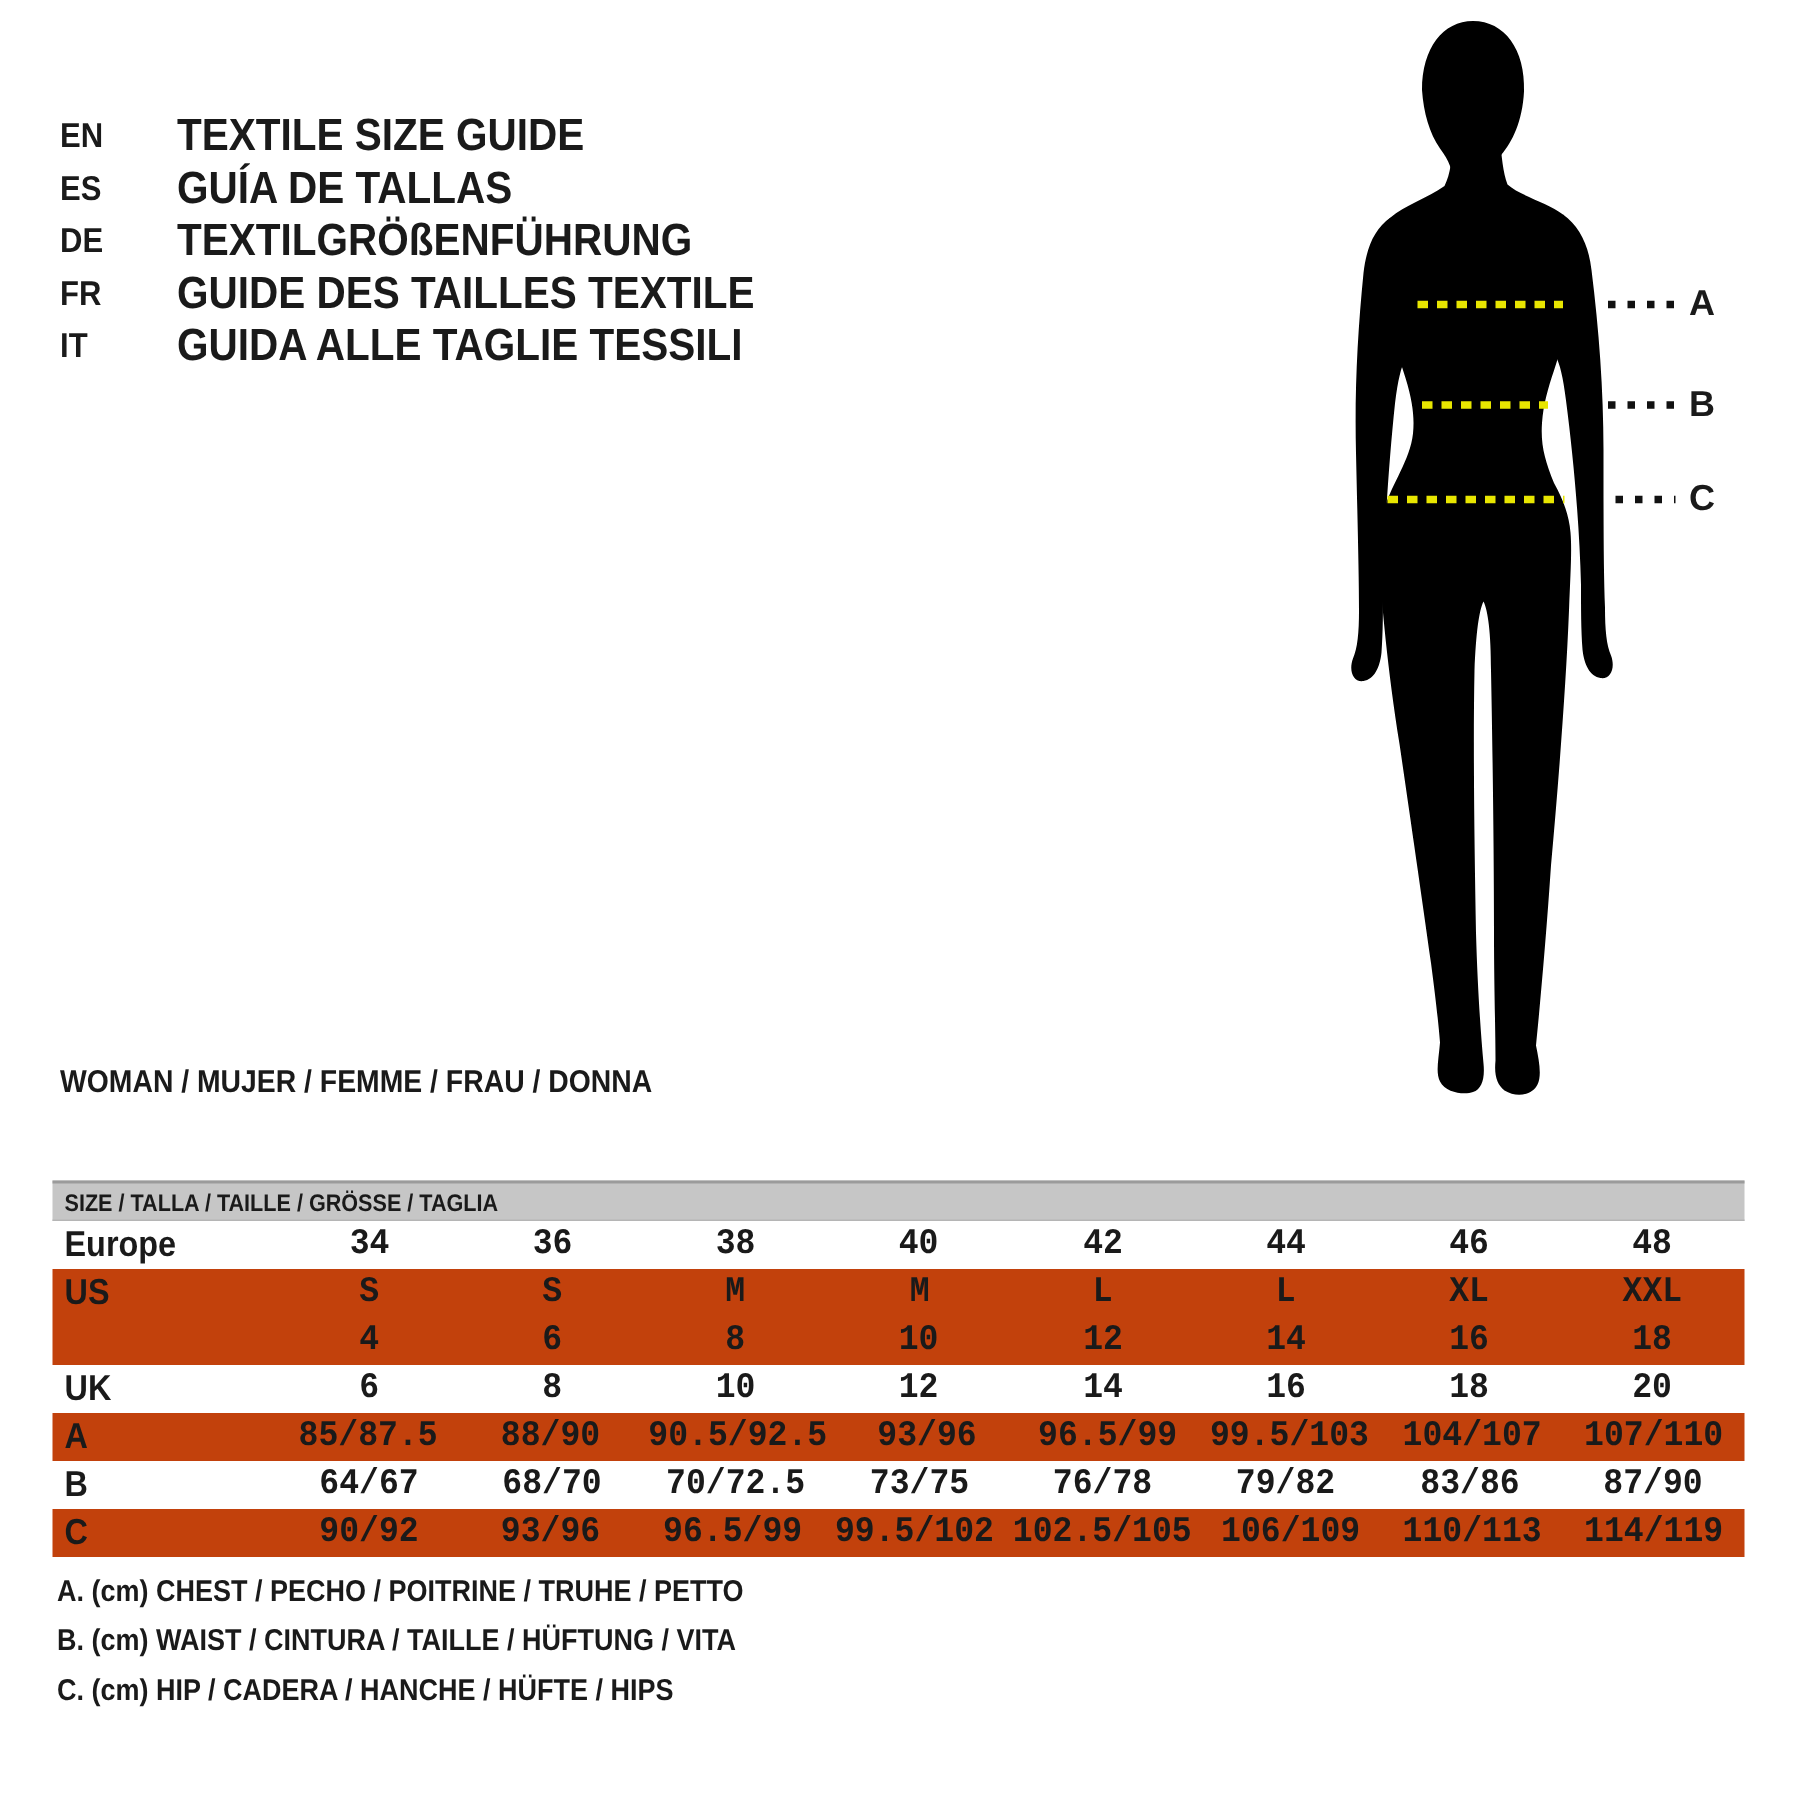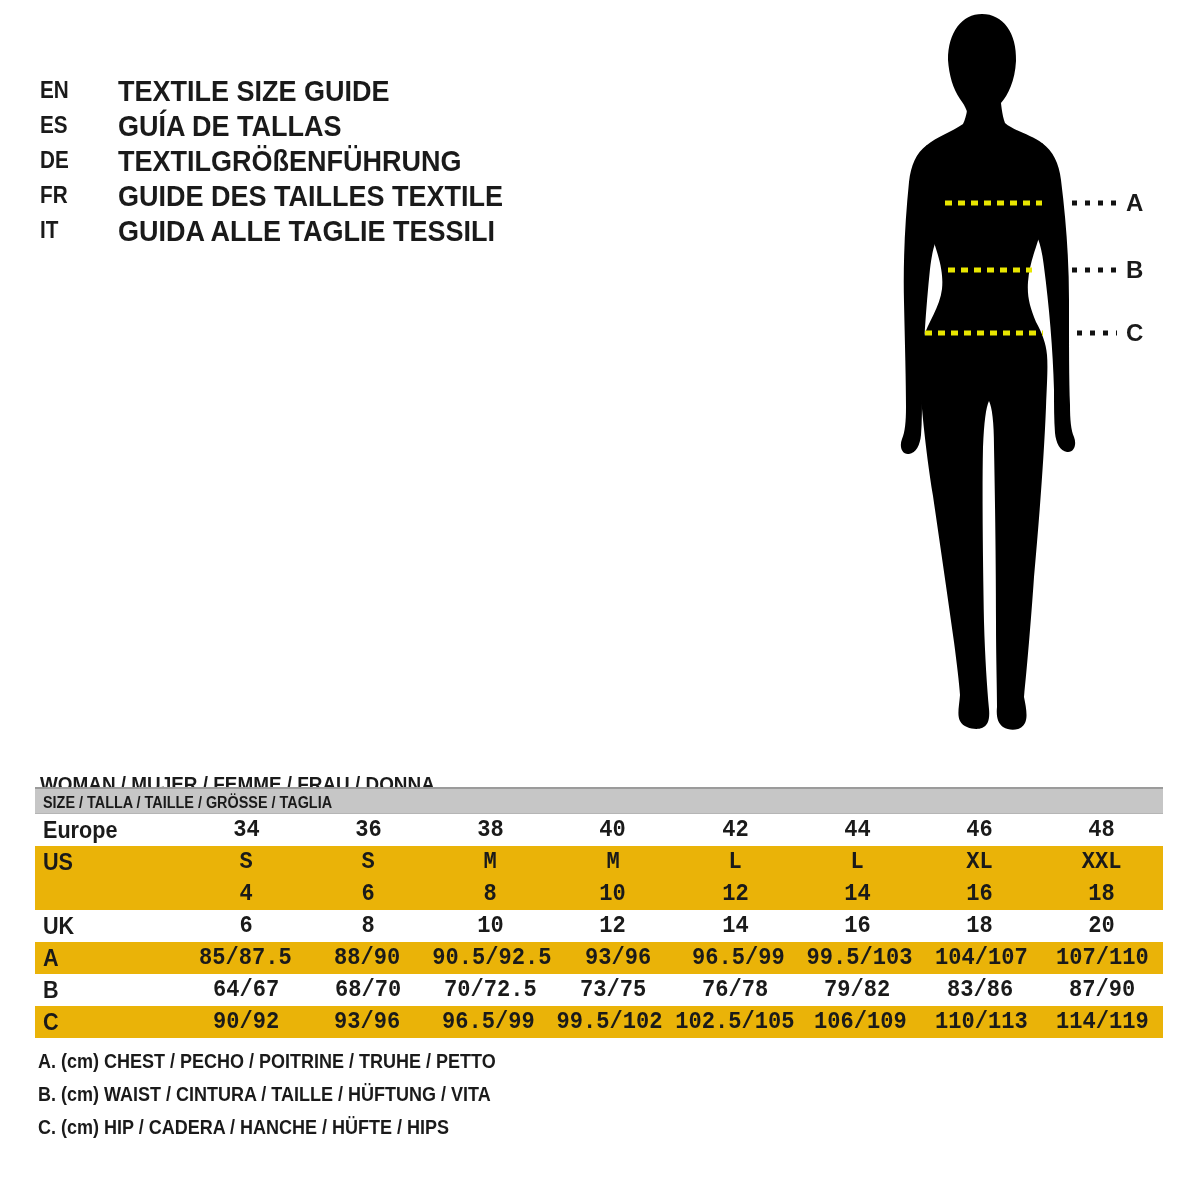--- a/index.html
+++ b/index.html
@@ -15,28 +15,28 @@
   .lang-row{display:flex;height:35px;align-items:center;}
   .lang-code{width:78px;font-weight:700;font-size:23px;}
   .lang-label{font-weight:700;font-size:30px;}
 
   
   .figure-svg{position:absolute;left:865px;top:8px;width:300px;height:730px;}
   .measure-label{position:absolute;left:1126px;font-size:24px;font-weight:700;width:30px;}
   .ml-a{top:189px}.ml-b{top:256px}.ml-c{top:319px}
 
   
-  .section-title{position:absolute;left:40px;top:772px;font-size:21px;font-weight:700;}
+  .section-title{position:absolute;left:40px;top:710px;font-size:21px;font-weight:700;}
 
   
   .size-table{position:absolute;left:35px;top:787px;width:1128px;}
   .thead{height:27px;background:#c6c6c6;font-size:16px;font-weight:700;line-height:27px;
          padding-left:8px;box-sizing:border-box;border-top:2px solid #9b9b9b;border-bottom:1px solid #b5b5b5;}
   .trow{display:flex;height:32px;line-height:32px;font-size:24px;font-weight:700;}
-  .trow.shaded{background:#eab308;justify-content:space-between;}
+  .trow.shaded{background:#c2410c;justify-content:space-between;}
   .tlabel{width:150px;padding-left:8px;box-sizing:border-box;text-align:left;}
   .tcell{flex:1;text-align:center;font-family:Liberation Mono, monospace;}
 
   
   .legend{position:absolute;left:38px;top:1045px;}
   .legend-row{height:33px;line-height:33px;font-size:20px;font-weight:700;}
 </style>
 </head>
 <body>
 

